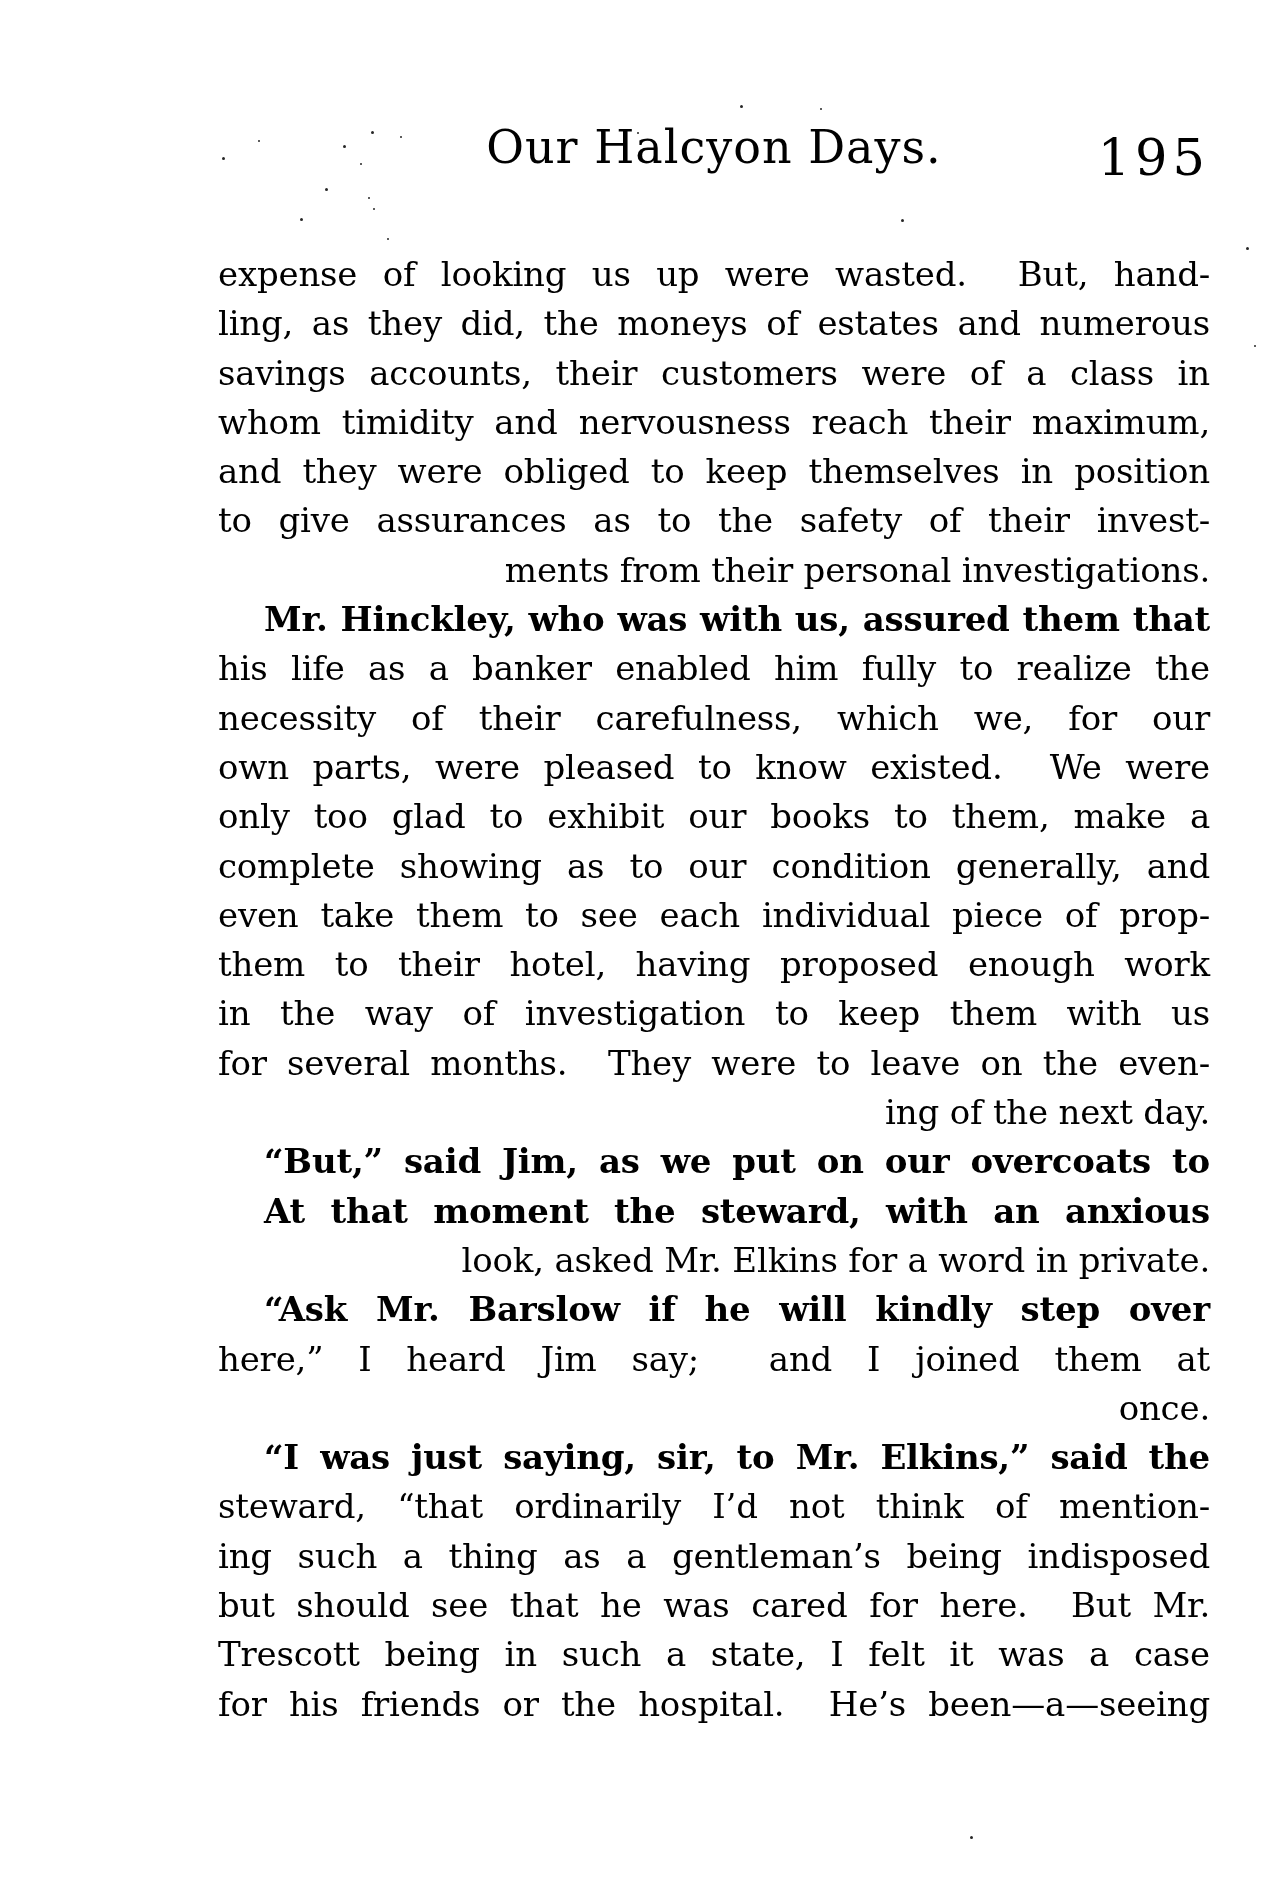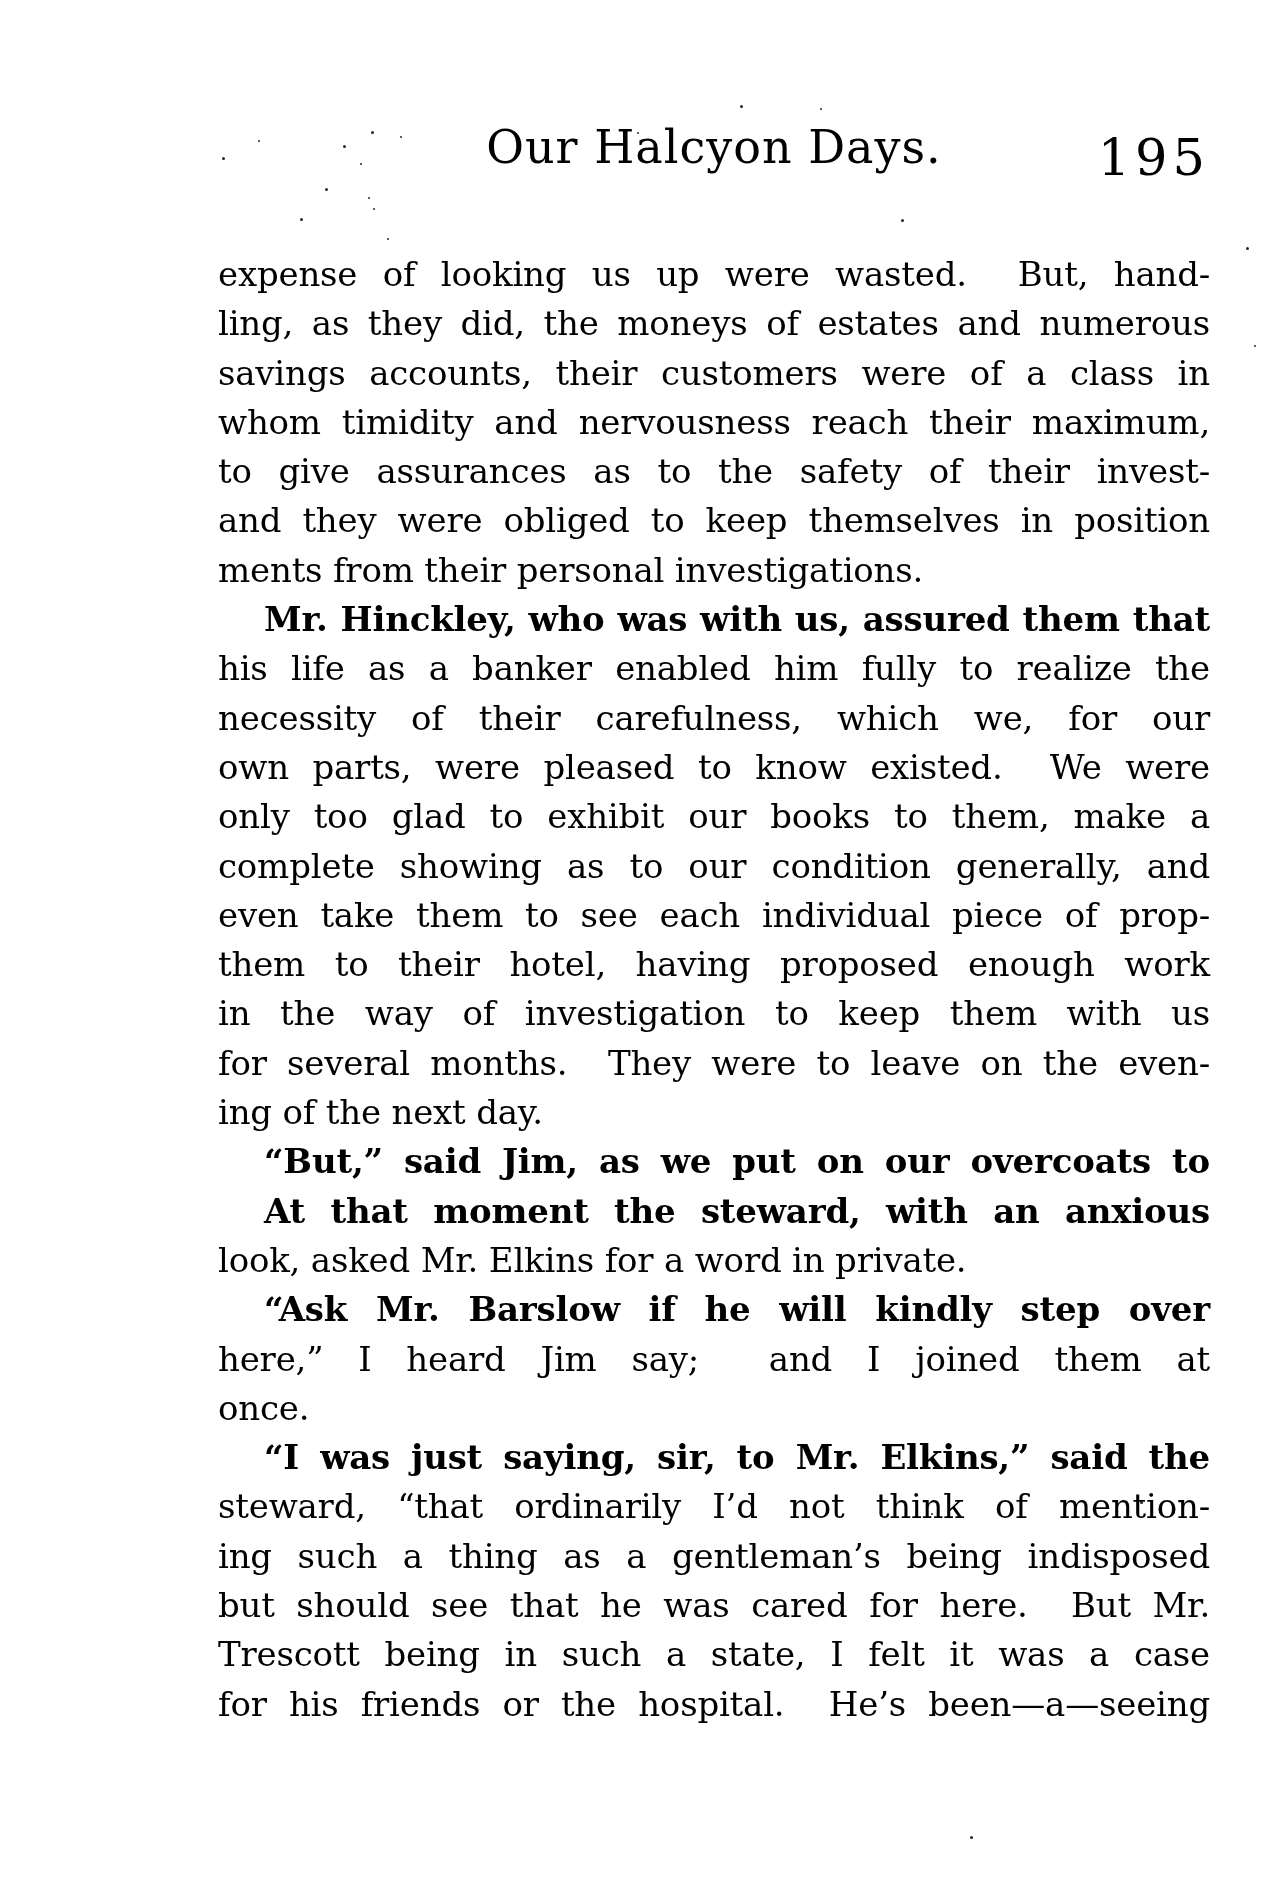--- a/index.html
+++ b/index.html
@@ -40,21 +40,21 @@
     position: absolute;
     top: 250px;
     left: 218px;
     width: 992px;
     font-size: 34px;
     line-height: 49.3px;
     letter-spacing: -0.2px;
   }
   .line {
     white-space: pre-wrap;
-    text-align: left;
+    text-align: right;
     min-height: 49.3px;
   }
   .line.just {
     text-align: justify;
     text-align-last: justify;
   }
   .line.indent { padding-left: 46px; font-weight: bold; }
   .speck {
     position: absolute;
     background: #000;
@@ -69,22 +69,22 @@
   <div class="header">
     <span class="running-title">Our Halcyon Days.</span>
     <span class="folio">195</span>
   </div>
 
   <div class="body-text" id="body-text">
       <div class="line just">expense of looking us up were wasted.  But, hand-</div>
       <div class="line just">ling, as they did, the moneys of estates and numerous</div>
       <div class="line just">savings accounts, their customers were of a class in</div>
       <div class="line just">whom timidity and nervousness reach their maximum,</div>
+      <div class="line just">and they were obliged to keep themselves in position</div>
       <div class="line just">to give assurances as to the safety of their invest-</div>
-      <div class="line just">and they were obliged to keep themselves in position</div>
       <div class="line">ments from their personal investigations.</div>
       <div class="line indent just">Mr. Hinckley, who was with us, assured them that</div>
       <div class="line just">his life as a banker enabled him fully to realize the</div>
       <div class="line just">necessity of their carefulness, which we, for our</div>
       <div class="line just">own parts, were pleased to know existed.  We were</div>
       <div class="line just">only too glad to exhibit our books to them, make a</div>
       <div class="line just">complete showing as to our condition generally, and</div>
       <div class="line just">even take them to see each individual piece of prop-</div>
       <div class="line just">them to their hotel, having proposed enough work</div>
       <div class="line just">in the way of investigation to keep them with us</div>

